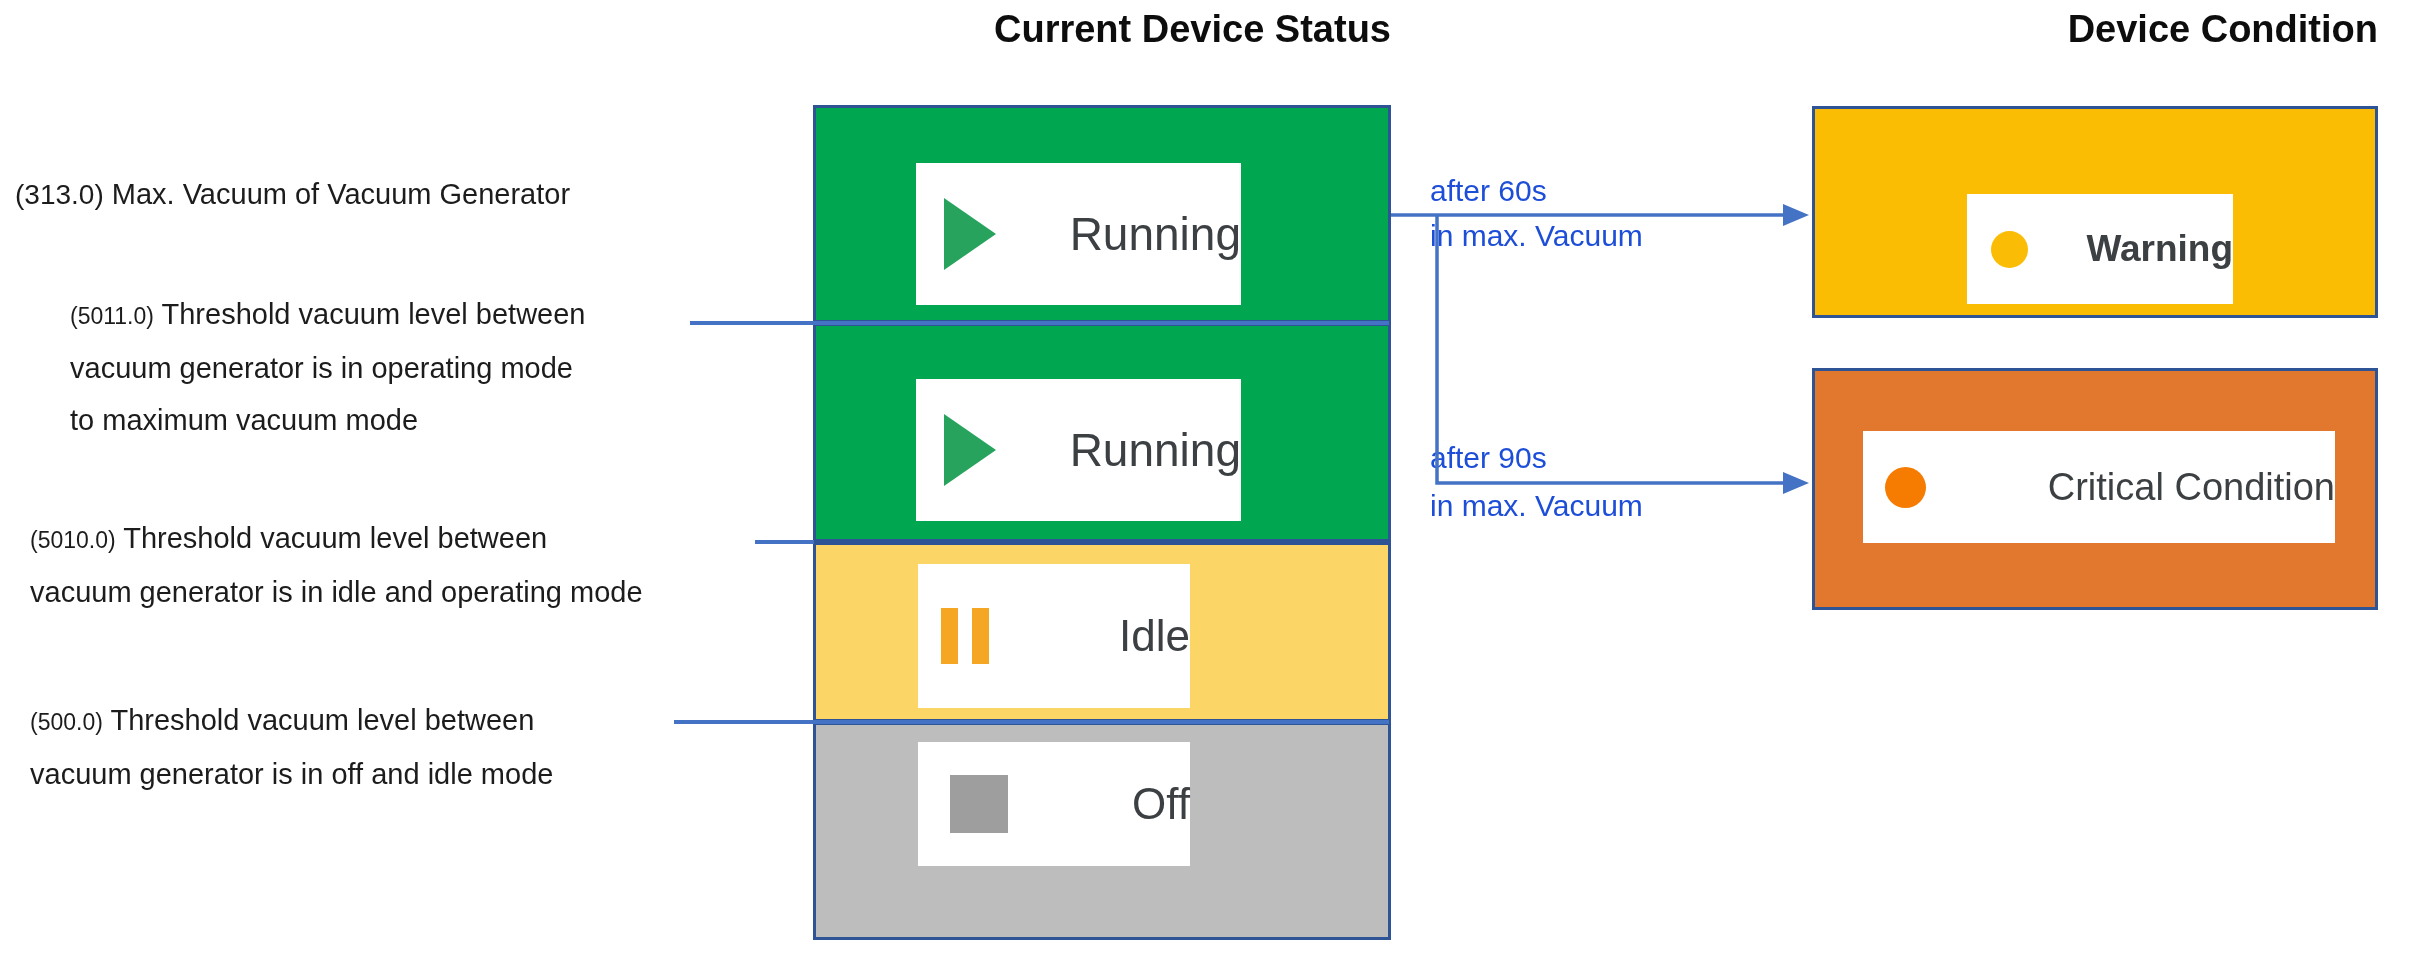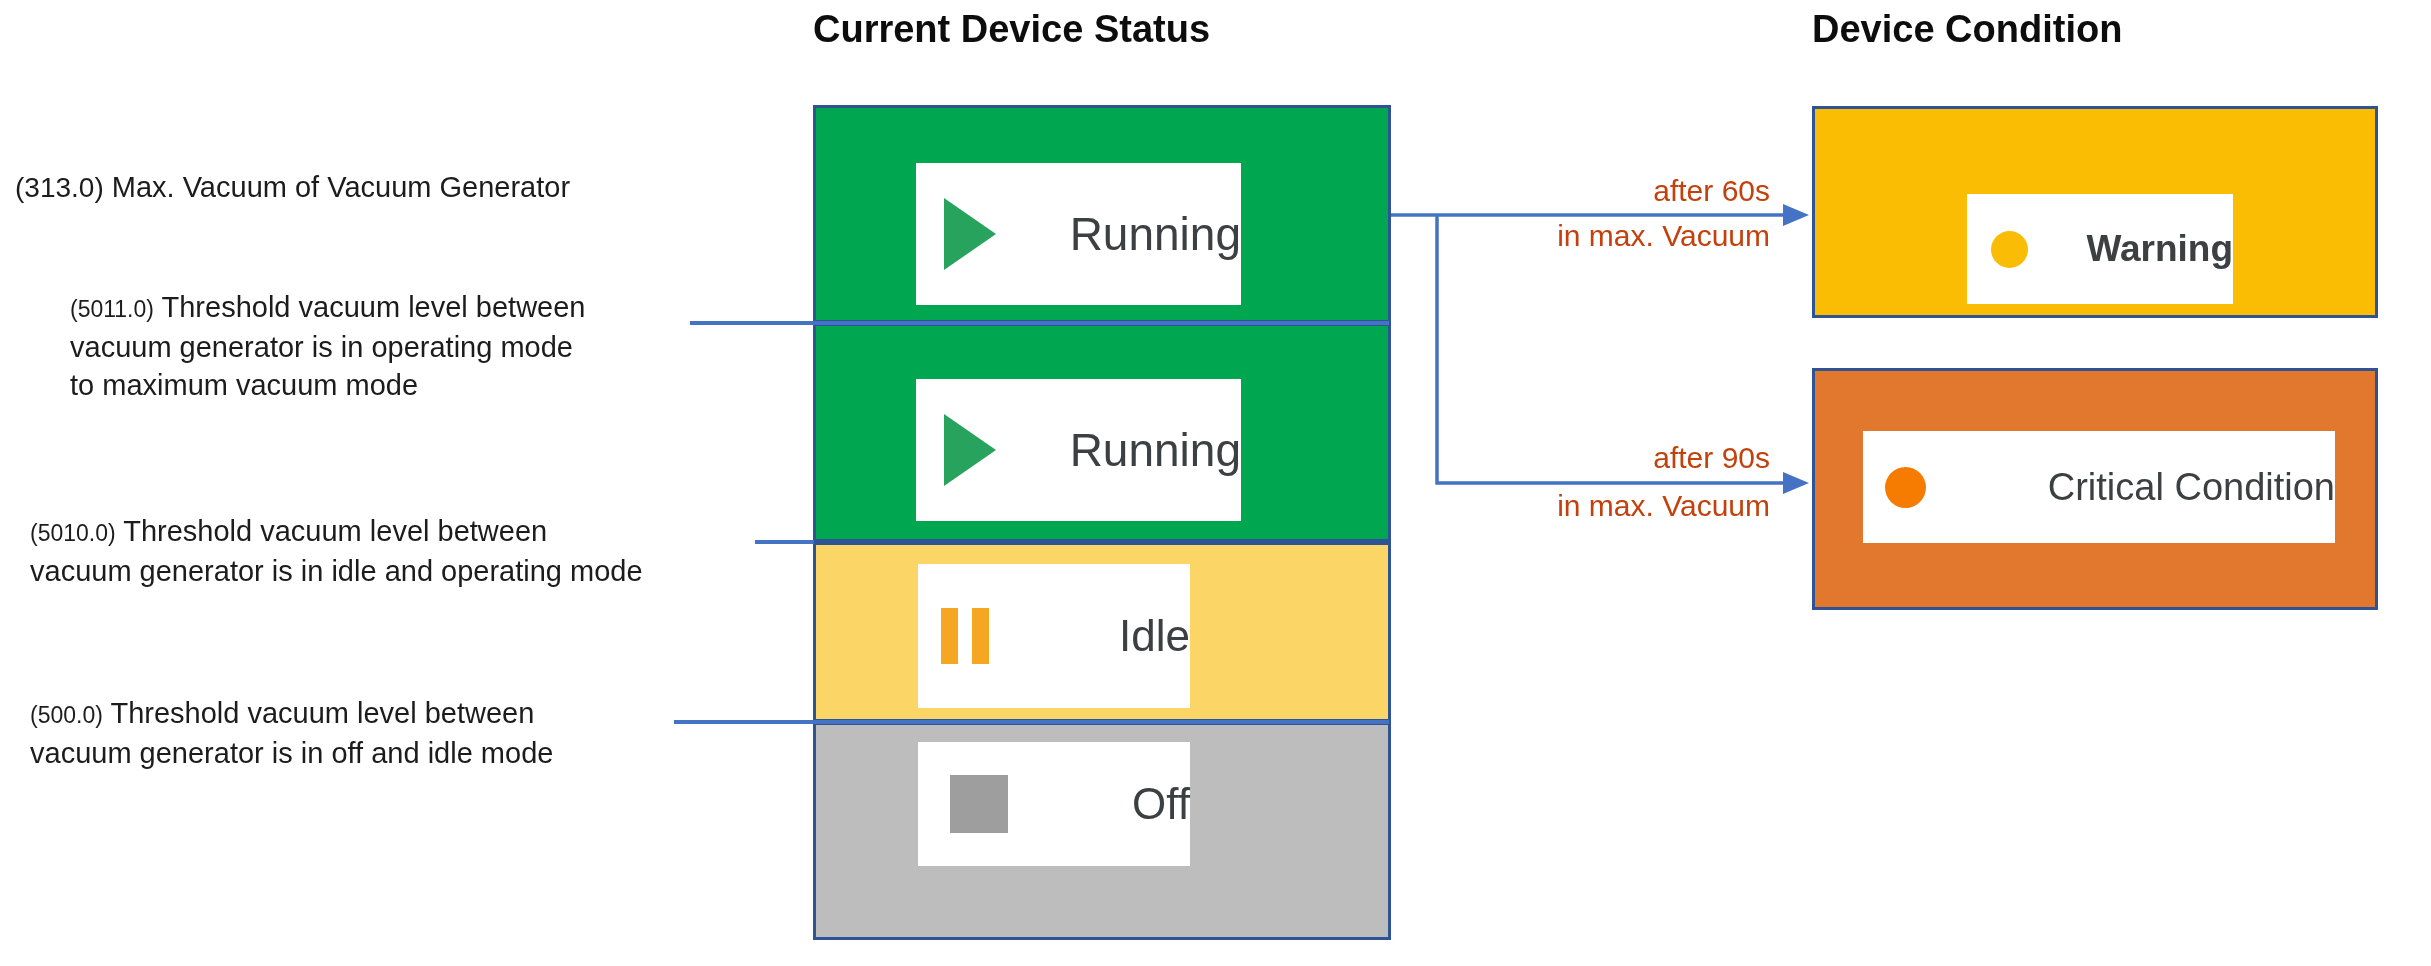--- a/index.html
+++ b/index.html
@@ -1,21 +1,21 @@
 <!DOCTYPE html>
 <html style="--border-navy: #2F5496; --connector-blue: #4472C4; --running-green: #00A650; --idle-yellow: #FBD565; --off-gray: #BDBDBD; --warning-amber: #FBBC04; --critical-orange: #E2772E; --play-green: #27A35E; --pause-orange: #F5A623; --stop-gray: #9E9E9E; --warning-dot: #FBBC05; --critical-dot: #F57C00; --badge-text: #3C4043;"><head>
 <meta charset="utf-8">
 <style>
   html,body{margin:0;padding:0;background:#fff;}
   #canvas{
     position:relative;width:2431px;height:966px;background:#ffffff;
     font-family:"Liberation Sans",sans-serif;overflow:hidden;
   }
   .title{
-    position:absolute;text-align:left;font-size:38px;font-weight:700;color:#0d0d0d;
+    position:absolute;text-align:right;font-size:38px;font-weight:700;color:#0d0d0d;
   }
   
   .seg{
     position:absolute;left:813px;width:578px;box-sizing:border-box;
     border:3px solid var(--border-navy);
   }
   .seg.green{background:var(--running-green);}
   .seg.yellow{background:var(--idle-yellow);}
   .seg.gray{background:var(--off-gray);}
   
@@ -36,28 +36,28 @@
   .dot.crit{width:41px;height:41px;background:var(--critical-dot);}
   
   .cond{
     position:absolute;left:1812px;width:566px;box-sizing:border-box;
     border:3px solid var(--border-navy);
   }
   .cond.amber{background:var(--warning-amber);}
   .cond.orange{background:var(--critical-orange);}
   
   .thr{
-    position:absolute;color:#1c1c1c;font-size:29px;line-height:38px;
+    position:absolute;color:#1c1c1c;font-size:29px;line-height:52px;
   }
   .thr .num{font-size:23px;}
   .thr .num.lg{font-size:28px;}
   .thr .txt{white-space:pre-line;}
   
   .trans-line{
-    position:absolute;width:340px;text-align:right;font-size:30px;color:#c2410c;
+    position:absolute;width:340px;text-align:left;font-size:30px;color:#1d4ed8;
     white-space:nowrap;
   }
   
   #wires{position:absolute;left:0;top:0;pointer-events:none;z-index:5;}
 </style>
 </head>
 <body>
 
 <div id="canvas">
 

